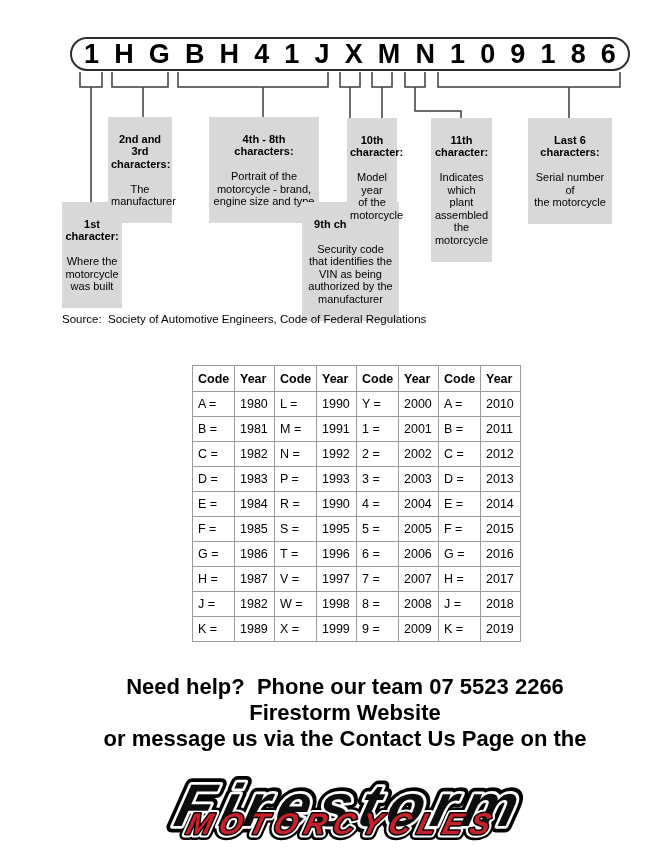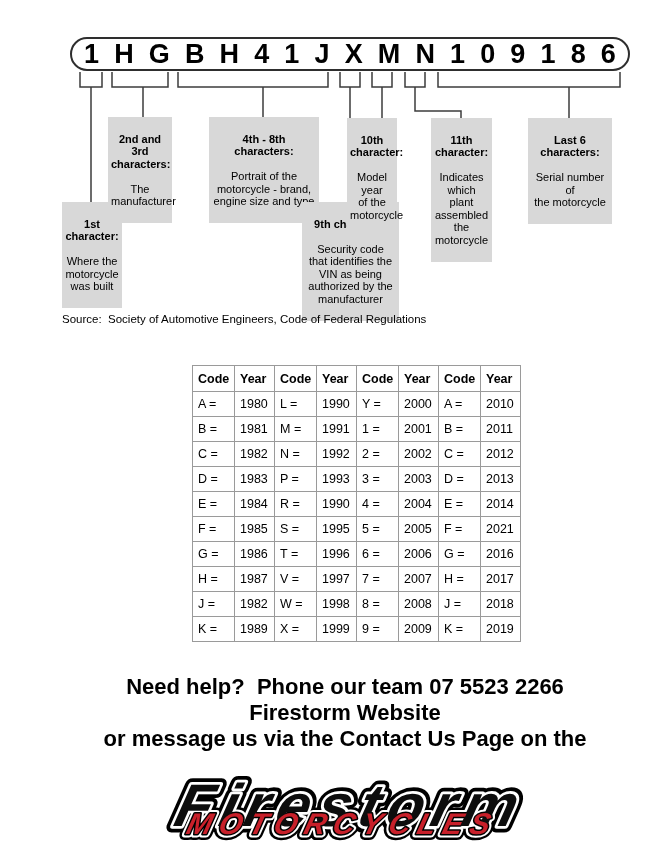--- a/index.html
+++ b/index.html
@@ -217,21 +217,21 @@
           <td>2014</td>
         </tr>
         <tr>
           <td>F =</td>
           <td>1985</td>
           <td>S =</td>
           <td>1995</td>
           <td>5 =</td>
           <td>2005</td>
           <td>F =</td>
-          <td>2021</td>
+          <td>2015</td>
         </tr>
         <tr>
           <td>G =</td>
           <td>1986</td>
           <td>T =</td>
           <td>1996</td>
           <td>6 =</td>
           <td>2006</td>
           <td>G =</td>
           <td>2016</td>

